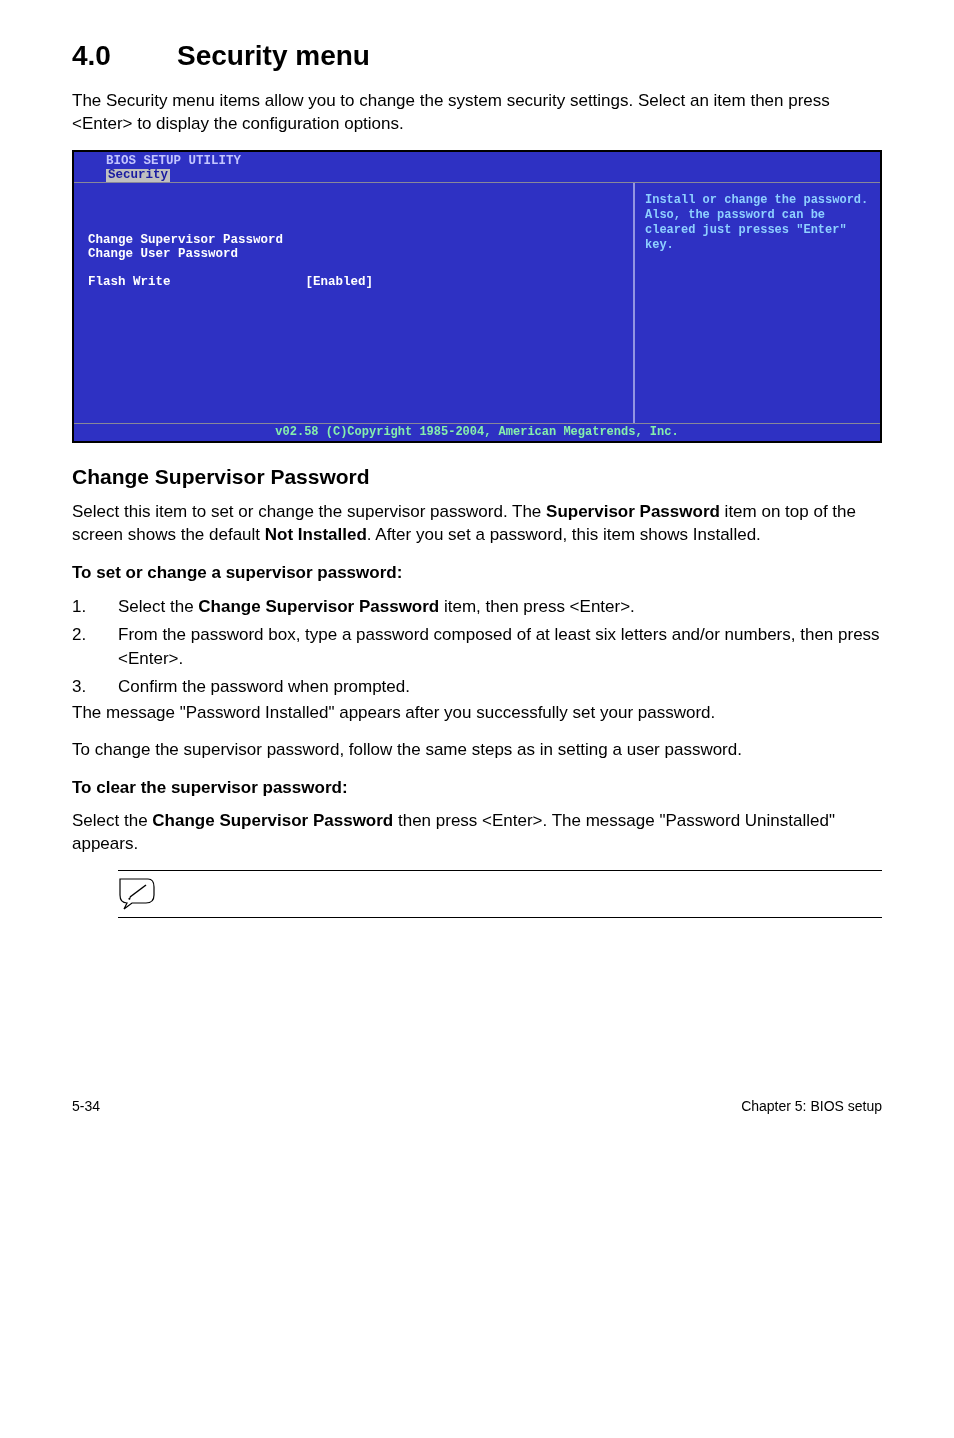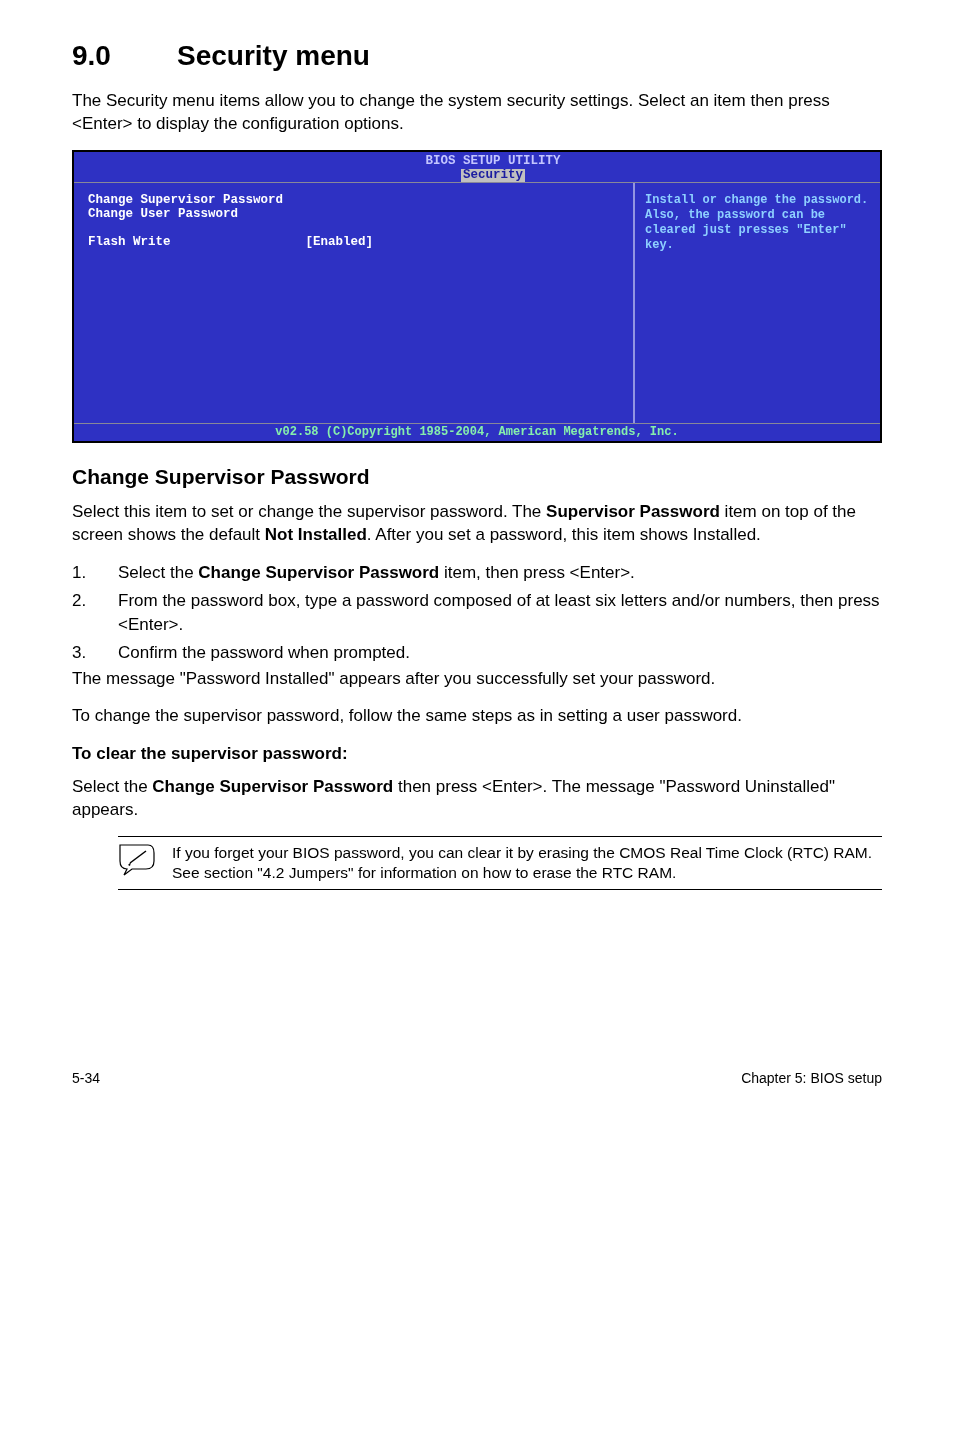--- a/index.html
+++ b/index.html
@@ -31,21 +31,21 @@
   .bios {
     border: 2px solid #000;
     background: #2e31c3;
     color: #fff;
     font-family: "Courier New", monospace;
     font-weight: bold;
     font-size: 12.5px;
     margin-bottom: 22px;
   }
   .bios-title {
-    text-align: center;
+    text-align: left;
     color: #c3c5ff;
     padding-top: 3px;
     line-height: 1.1;
     margin-left: 32px;
   }
   .bios-tab {
     background: #c0c0c0;
     color: #1a1ca0;
     display: inline-block;
     padding: 0 2px;
@@ -78,20 +78,21 @@
     white-space: pre;
   }
   .bios-right .nav-keys .glyph {
     color: #d2cb3e;
   }
   .bios-left .gray {
     color: #b7b8d4;
   }
   .bios-left .white {
     color: #fff;
+    margin-top: 40px;
   }
   .bios-footer {
     text-align: center;
     color: #86efac;
     border-top: 1px solid #889;
     padding: 1px 0 2px 0;
     font-size: 12px;
   }
   h2.subhead {
     font-size: 21px;
@@ -150,21 +151,21 @@
     margin:0;
     font-family: inherit;
   }
 </style>
 </head>
 <body>
 
 <div class="page">
 
   <h1 class="section-title">
-    <span class="num">9.0</span><span>Security menu</span>
+    <span class="num">4.0</span><span>Security menu</span>
   </h1>
 
   <p class="intro">The Security menu items allow you to change the system security settings. Select an item then press &lt;Enter&gt; to display the configuration options.</p>
 
   <div class="bios">
     <div class="bios-title">
       <span>BIOS SETUP UTILITY</span><br>
       <span class="bios-tab">Security</span>
     </div>
     <div class="bios-body">
@@ -180,20 +181,21 @@
     </div>
     <div class="bios-footer">v02.58 (C)Copyright 1985-2004, American Megatrends, Inc.</div>
   </div>
 
   <h2 class="subhead">Change Supervisor Password</h2>
 
   <p class="body">
     <span>Select this item to set or change the supervisor password. The </span><b>Supervisor Password</b><span> item on top of the screen shows the default </span><b>Not Installed</b><span>. After you set a password, this item shows Installed.</span>
   </p>
 
+  <h3 class="smallhead">To set or change a supervisor password:</h3>
 
   <ol class="steps">
     <li>
       <span class="n">1.</span>
       <span><span>Select the </span><b>Change Supervisor Password</b><span> item, then press &lt;Enter&gt;.</span></span>
     </li>
     <li>
       <span class="n">2.</span>
       <span>From the password box, type a password composed of at least six letters and/or numbers, then press &lt;Enter&gt;.</span>
     </li>
@@ -214,21 +216,20 @@
   </p>
 
   <div class="note-row">
     <div class="note-icon">
       <svg width="40" height="34" viewBox="0 0 40 34">
         <path d="M2 2 L30 2 Q36 2 36 10 L36 18 Q36 26 28 26 L14 26 L6 32 L9 26 Q2 26 2 18 Z" fill="none" stroke="#000" stroke-width="1.2"></path>
         <path d="M12 20 L28 8" stroke="#000" stroke-width="1.5" fill="none"></path>
         <path d="M10 22 L13 19 L12 23 Z" fill="#000"></path>
       </svg>
     </div>
-    <div>If you forget your BIOS password, you can clear it by erasing the CMOS Real Time Clock (RTC) RAM. See section "4.2  Jumpers" for information on how to erase the RTC RAM.</div>
   </div>
 
 </div>
 
 <div class="footer">
   <span>5-34</span>
   <span>Chapter 5: BIOS setup</span>
 </div>
 
 </body></html>

